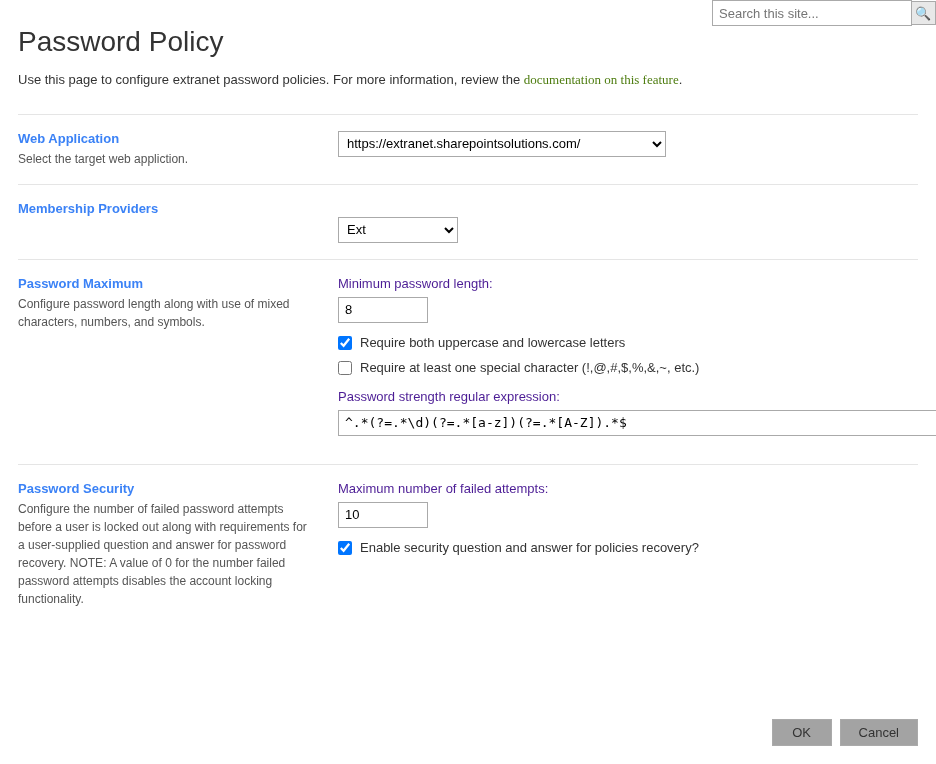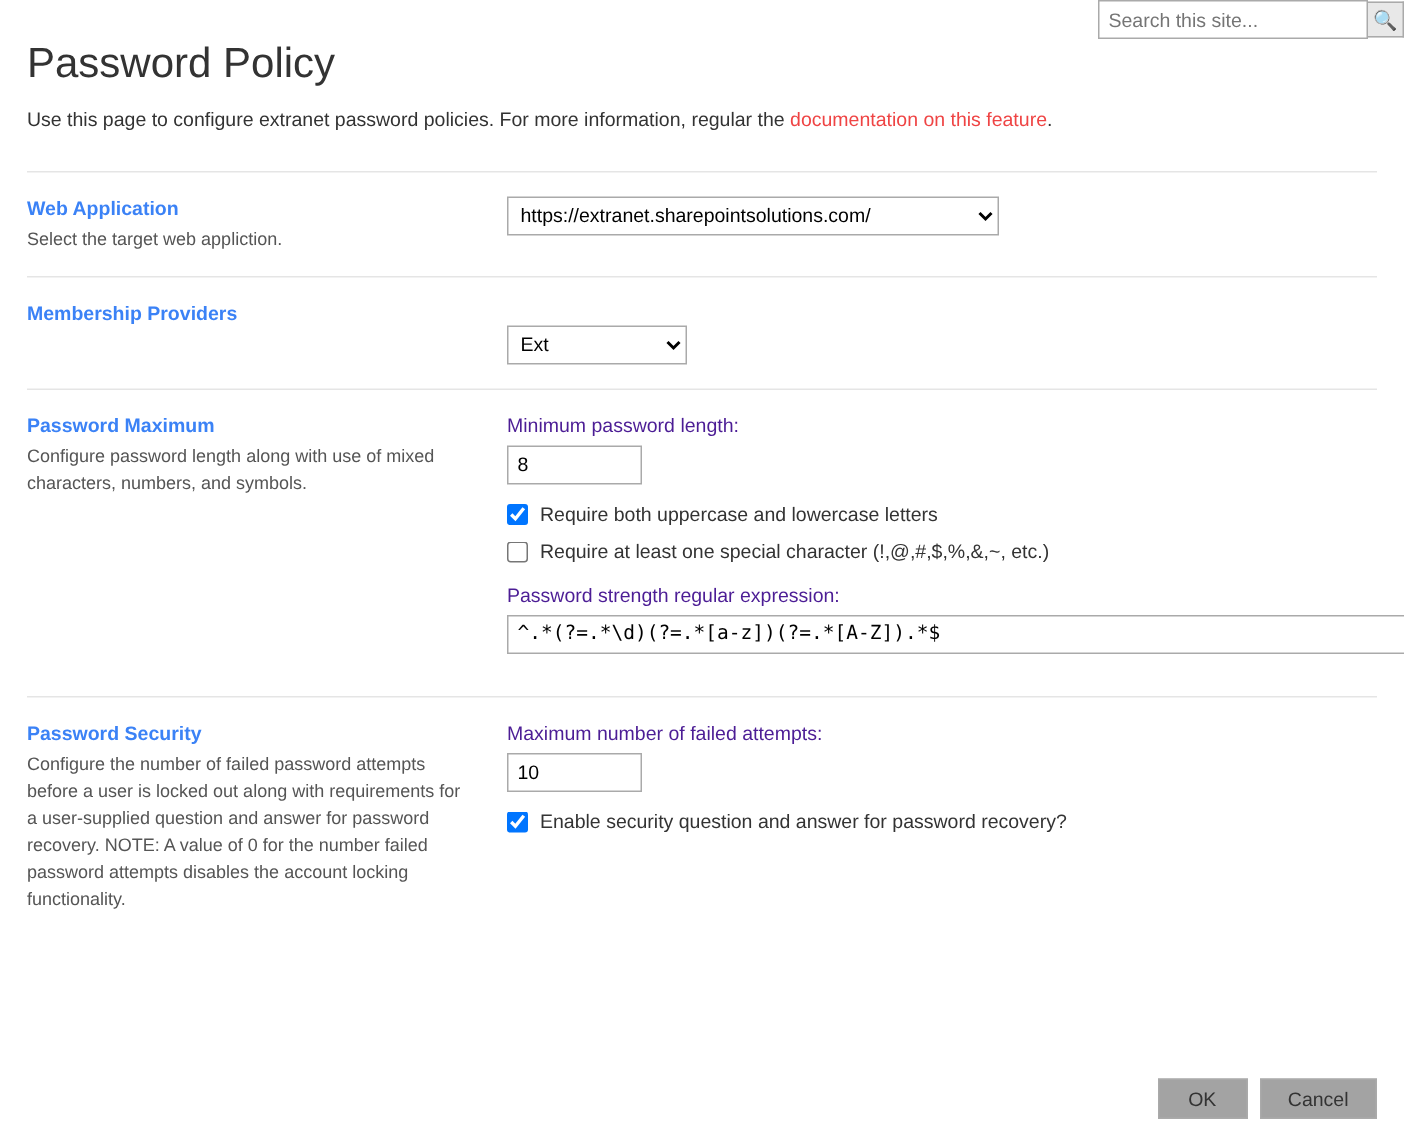--- a/index.html
+++ b/index.html
@@ -18,21 +18,21 @@
       position: absolute;
       top: 0;
       right: 0;
       display: flex;
       align-items: center;
     }
     .search-input {
       border: 1px solid #aaa;
       padding: 3px 6px;
       font-size: 12px;
-      width: 180px;
+      width: 200px;
       height: 24px;
       color: #888;
     }
     .search-icon-btn {
       background: #e8e8e8;
       border: 1px solid #aaa;
       border-left: none;
       width: 24px;
       height: 24px;
       display: flex;
@@ -55,22 +55,23 @@
     }
 
     .page-description {
       font-size: 13px;
       color: #333;
       margin-bottom: 24px;
       line-height: 1.5;
     }
 
     .page-description a {
-      color: #ef4444;
+      color: #4d7c0f;
       text-decoration: none;
+      font-family: Liberation Serif, serif;
     }
 
     
     .section-row {
       display: flex;
       margin-bottom: 0;
       padding: 16px 0;
       border-top: 1px solid #e5e5e5;
       align-items: flex-start;
     }
@@ -212,21 +213,21 @@
   <div class="search-icon-btn">
     <span>🔍</span>
   </div>
 </div>
 
 <div class="main-content">
 
   <h1 class="page-title">Password Policy</h1>
 
   <p class="page-description">
-    <span>Use this page to configure extranet password policies. For more information, regular the </span><a href="#">documentation on this feature</a><span>.</span>
+    <span>Use this page to configure extranet password policies. For more information, review the </span><a href="#">documentation on this feature</a><span>.</span>
   </p>
 
   <div class="section-row">
     <div class="section-left">
       <div class="section-label">Web Application</div>
       <div class="section-sublabel">Select the target web appliction.</div>
     </div>
     <div class="section-right">
       <select class="web-app-select">
         <option>https://extranet.sharepointsolutions.com/</option>
@@ -283,21 +284,21 @@
     </div>
     <div class="section-right">
 
       <div class="form-group">
         <label class="input-label">Maximum number of failed attempts:</label>
         <input type="text" class="max-attempts-input" value="10" style="">
       </div>
 
       <div class="checkbox-row">
         <input type="checkbox" id="chk-security" checked="" style="">
-        <label for="chk-security">Enable security question and answer for password recovery?</label>
+        <label for="chk-security">Enable security question and answer for policies recovery?</label>
       </div>
 
     </div>
   </div>
 
 </div>
 
 <div class="footer-buttons">
   <button class="btn">OK</button>
   <button class="btn">Cancel</button>

